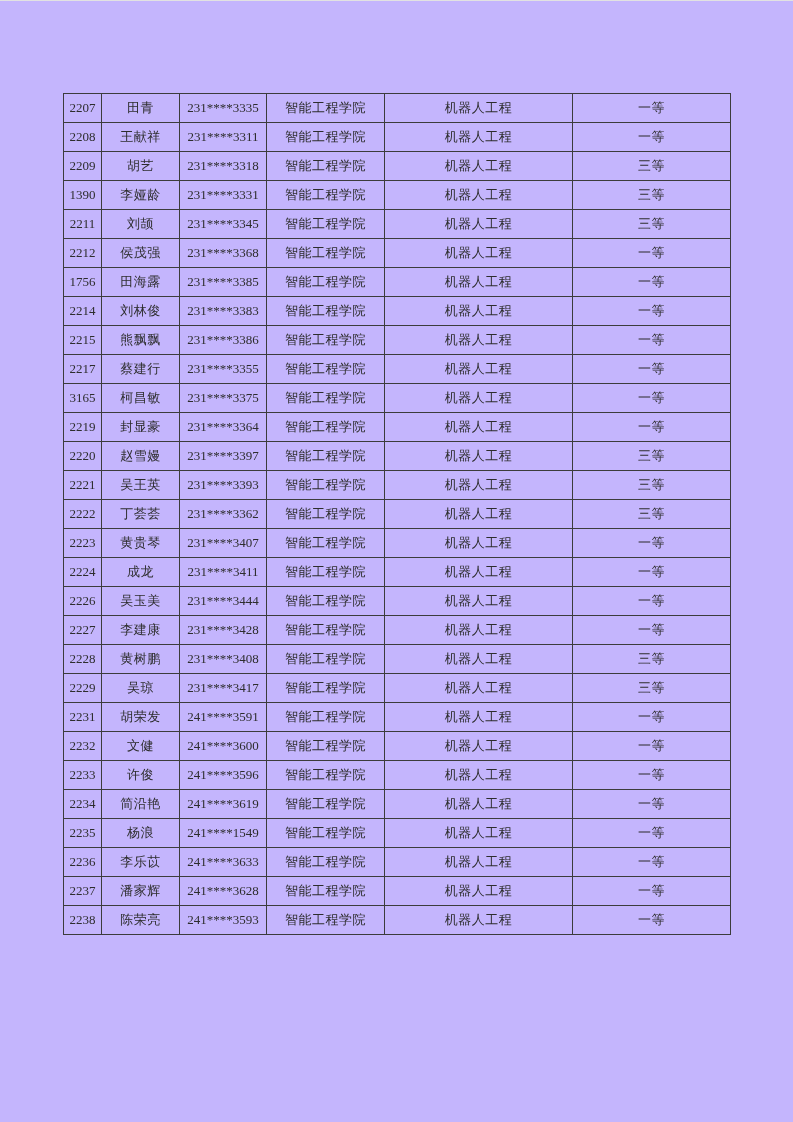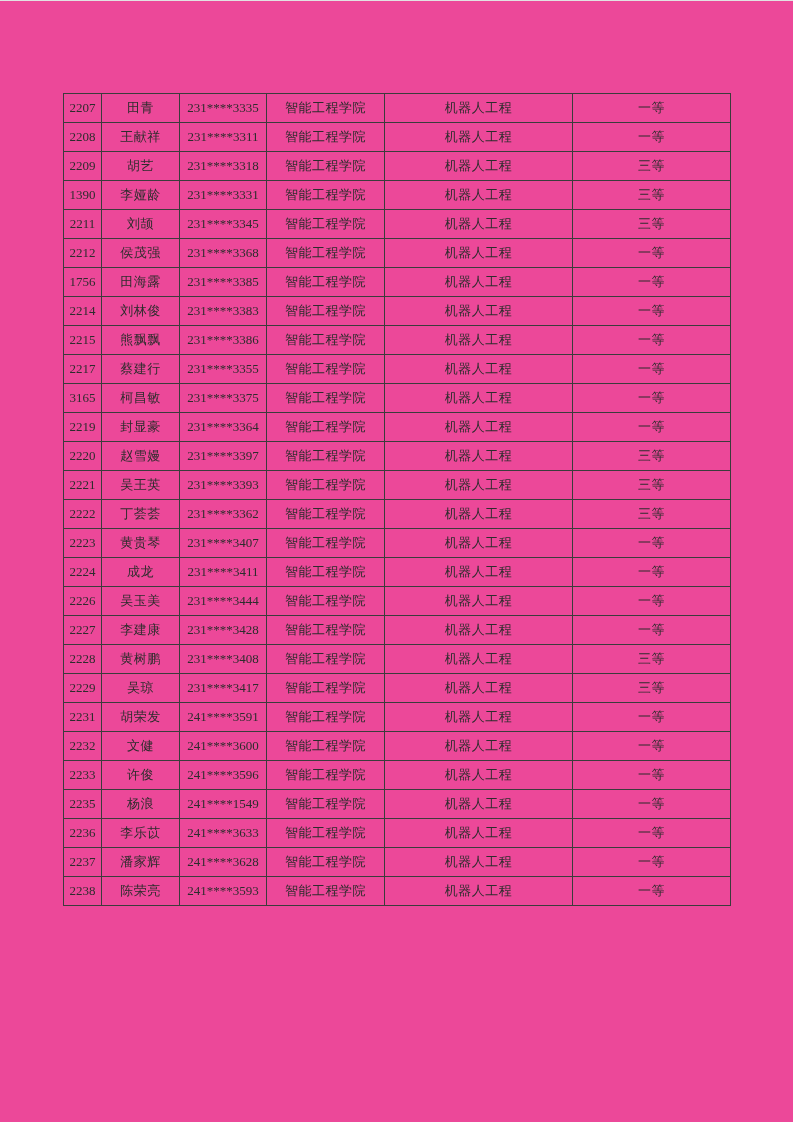--- a/index.html
+++ b/index.html
@@ -4,21 +4,21 @@
 <style>
   html, body {
     margin: 0;
     padding: 0;
     background: #ffffff;
   }
   .page {
     position: relative;
     width: 793px;
     height: 1122px;
-    background: #ec4899;
+    background: #c4b5fd;
     overflow: hidden;
     font-family: "Liberation Serif", "DejaVu Serif", serif;
     border-top: 1px solid #e2e2e2; 
     box-sizing: border-box;
   }
   table.awards {
     position: absolute;
     left: 63px;
     top: 92px;
     width: 667px;
@@ -249,20 +249,28 @@
         </tr>
         <tr data-name="table-row">
           <td data-name="cell-serial-number">2233</td>
           <td data-name="cell-name">许俊</td>
           <td data-name="cell-student-id">241****3596</td>
           <td data-name="cell-college">智能工程学院</td>
           <td data-name="cell-major">机器人工程</td>
           <td data-name="cell-award">一等</td>
         </tr>
         <tr data-name="table-row">
+          <td data-name="cell-serial-number">2234</td>
+          <td data-name="cell-name">简沿艳</td>
+          <td data-name="cell-student-id">241****3619</td>
+          <td data-name="cell-college">智能工程学院</td>
+          <td data-name="cell-major">机器人工程</td>
+          <td data-name="cell-award">一等</td>
+        </tr>
+        <tr data-name="table-row">
           <td data-name="cell-serial-number">2235</td>
           <td data-name="cell-name">杨浪</td>
           <td data-name="cell-student-id">241****1549</td>
           <td data-name="cell-college">智能工程学院</td>
           <td data-name="cell-major">机器人工程</td>
           <td data-name="cell-award">一等</td>
         </tr>
         <tr data-name="table-row">
           <td data-name="cell-serial-number">2236</td>
           <td data-name="cell-name">李乐苡</td>

